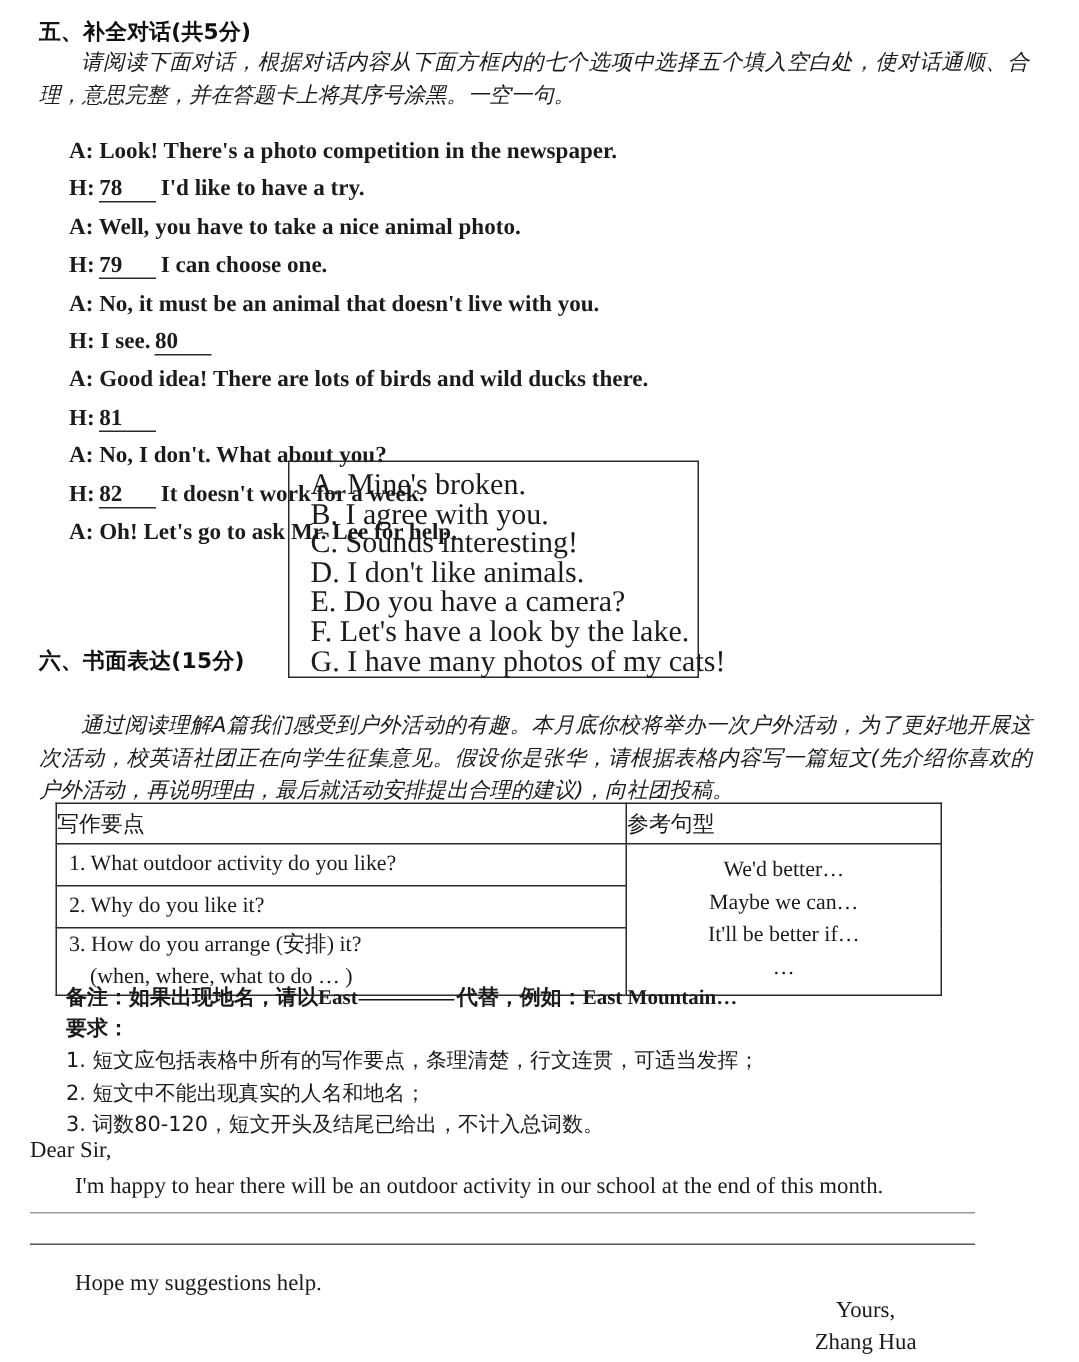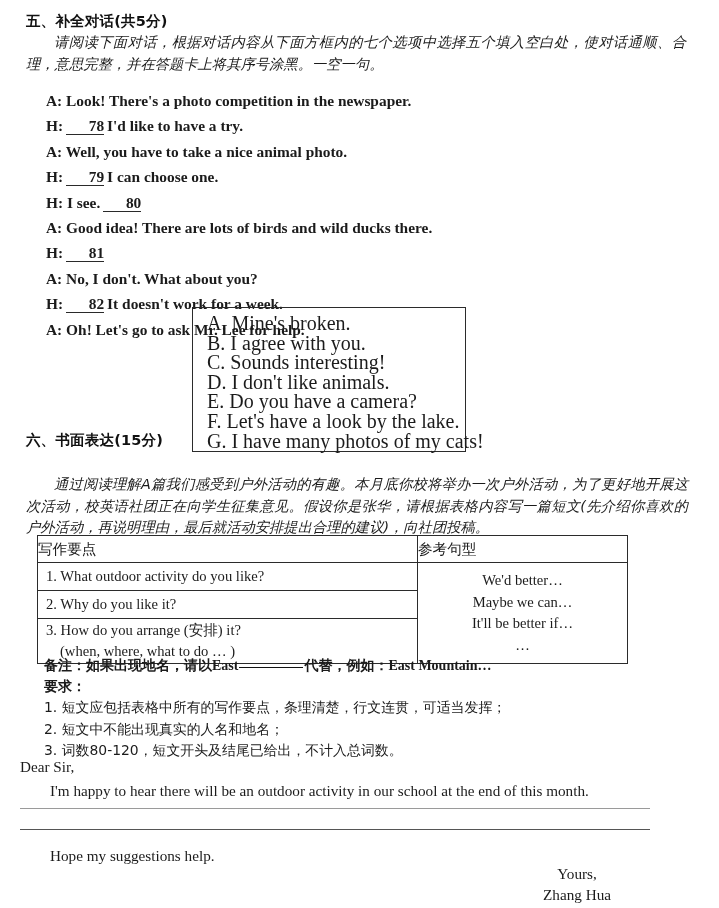--- a/index.html
+++ b/index.html
@@ -73,21 +73,21 @@
     height: 25.4px;
     line-height: 25.4px;
     white-space: nowrap;
     font-size: 15.4px;
     font-weight: bold;
   }
   .spk { display: inline-block; }
   .blank {
     display: inline-block;
     min-width: 38px;
-    text-align: right;
+    text-align: left;
     border-bottom: 1px solid #2a2a2a;
     margin: 0 3px;
     line-height: 17px;
     vertical-align: baseline;
   }
 
   
   #options-box {
     position: absolute;
     left: 192px;
@@ -216,20 +216,21 @@
   <div class="sec-title" id="sec5-title">五、补全对话(共5分)</div>
 
   <div class="cn" id="sec5-instr">请阅读下面对话，根据对话内容从下面方框内的七个选项中选择五个填入空白处，使对话通顺、合理，意思完整，并在答题卡上将其序号涂黑。一空一句。</div>
 
 
   <div id="dialogue">
       <div class="dlg-line"><span class="spk">A:</span><span> Look! There's a photo competition in the newspaper.</span></div>
       <div class="dlg-line"><span class="spk">H:</span><span class="blank">78</span><span>I'd like to have a try.</span></div>
       <div class="dlg-line"><span class="spk">A:</span><span> Well, you have to take a nice animal photo.</span></div>
       <div class="dlg-line"><span class="spk">H:</span><span class="blank">79</span><span>I can choose one.</span></div>
+      <div class="dlg-line"><span class="spk">A:</span><span> No, it must be an animal that doesn't live with you.</span></div>
       <div class="dlg-line"><span class="spk">H:</span><span> I see.</span><span class="blank">80</span></div>
       <div class="dlg-line"><span class="spk">A:</span><span> Good idea! There are lots of birds and wild ducks there.</span></div>
       <div class="dlg-line"><span class="spk">H:</span><span class="blank">81</span></div>
       <div class="dlg-line"><span class="spk">A:</span><span> No, I don't. What about you?</span></div>
       <div class="dlg-line"><span class="spk">H:</span><span class="blank">82</span><span>It doesn't work for a week.</span></div>
       <div class="dlg-line"><span class="spk">A:</span><span> Oh! Let's go to ask Mr. Lee for help.</span></div>
     </div>
 
   <div id="options-box">
       <div class="opt-line">A. Mine's broken.</div>

